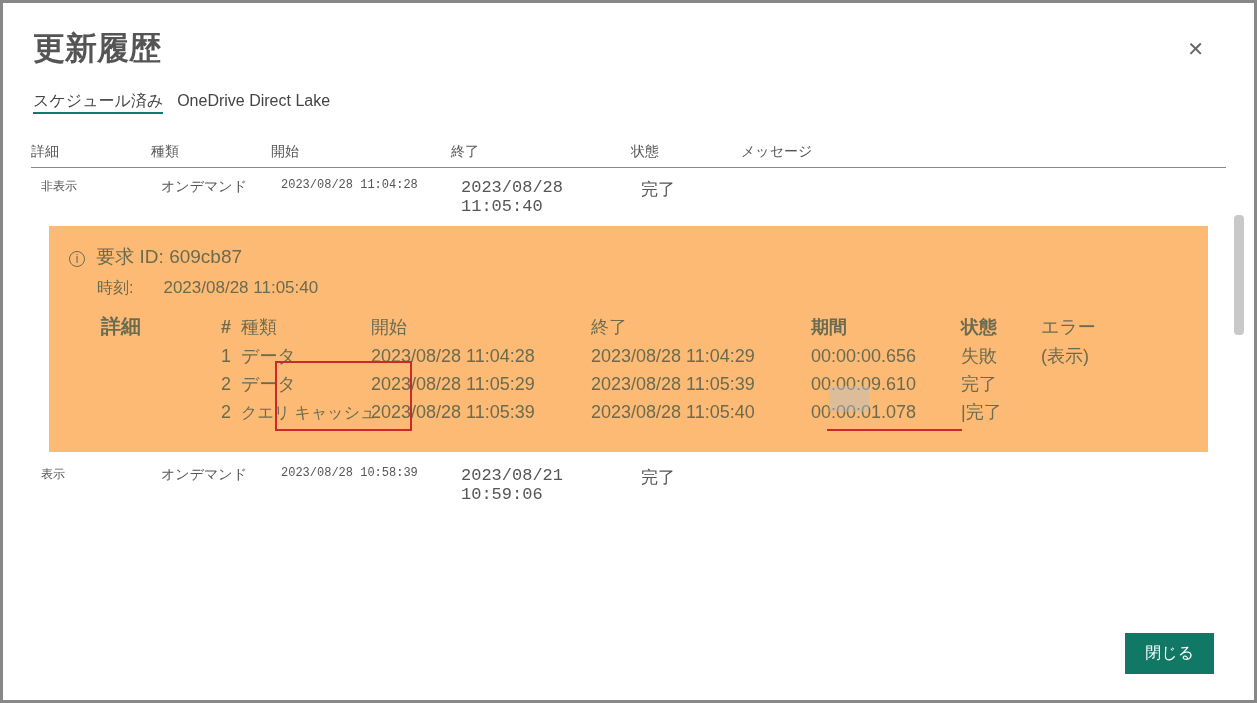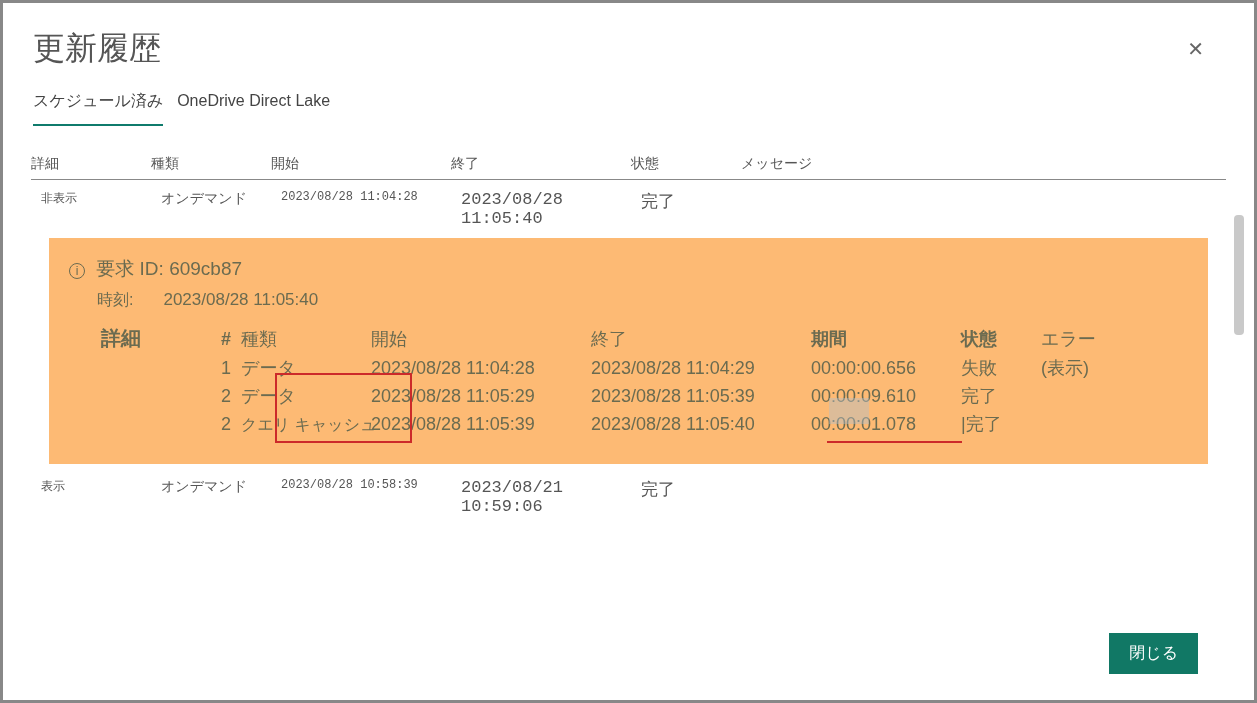--- a/index.html
+++ b/index.html
@@ -1,22 +1,22 @@
 <!DOCTYPE html>
 <html><head>
   <meta charset="utf-8">
   <style>
     * { margin:0; padding:0; box-sizing:border-box; }
     body { font-family:"Segoe UI", Meiryo, sans-serif; font-size:14px; color:#333;
            background:#fff; width:1257px; height:703px; border:3px solid #888; position:relative; }
     .header { padding:24px 30px 0 30px; }
-    .title  { font-size:32px; color:#555; font-weight:400; margin-bottom:20px; }
+    .title  { font-size:32px; color:#555; font-weight:700; margin-bottom:20px; }
     .close-x{ position:absolute; top:34px; right:50px; font-size:20px; color:#666; cursor:pointer;}
     .tabs   { margin-top:8px; border-bottom:1px solid transparent; }
-    .tab    { display:inline-block; font-size:16px; color:#444; margin-right:10px; padding-bottom:12px; cursor:pointer;}
+    .tab    { display:inline-block; font-size:16px; color:#444; margin-right:10px; padding-bottom:0; cursor:pointer;}
     .tab.active{ border-bottom:2px solid #0f7b6c; }
     
     .tbl    { margin:28px 28px 0 28px; }
     .hdr    { display:grid; grid-template-columns:120px 120px 180px 180px 110px 200px 1fr;
               border-bottom:1px solid #888; padding-bottom:6px; color:#555;}
     .row    { display:grid; grid-template-columns:120px 120px 180px 180px 110px 200px 1fr;
               padding:10px 0 6px 10px; color:#555; font-size:14px;font-family:Liberation Mono, monospace;}
     .small  { font-size:12px;}
     
     .panel  { background:#fdba74; margin:4px 18px 4px 18px; padding:18px 20px 26px 20px; position:relative; color:#6b6b50;}
@@ -30,21 +30,21 @@
     .dhdr .c, .drow .c{ padding:2px 4px;}
     .dhdr { font-size:18px;}
     .drow { font-size:18px;}
     .emp  { font-weight:600;}
     .err-link{ color:#6b6b50;}
     
     .redbox1{ position:absolute; border:2px solid #cc2a2a; top:135px; left:226px; width:137px; height:70px; pointer-events:none;}
     .redline{ position:absolute; border-bottom:2px solid #cc2a2a; top:203px; left:778px; width:135px; pointer-events:none;}
     .bluebox{ position:absolute; left:780px; top:160px; width:40px; height:26px; background:rgba(180,190,200,0.45);}
     
-    .footer { position:absolute; bottom:26px; right:56px;padding-left:24px;}
+    .footer { position:absolute; bottom:26px; right:40px;padding-left:24px;}
     .btn    { background:#117865; color:#fff; font-size:16px; padding:10px 20px; border:none; cursor:pointer;}
     
     .scroll { position:absolute; right:10px; top:212px; width:10px; height:120px; background:#c9c9c9; border-radius:4px;}
   </style>
 </head>
 <body>
 
 <div class="header">
   <div class="close-x">✕</div>
   <div class="title">更新履歴</div>

